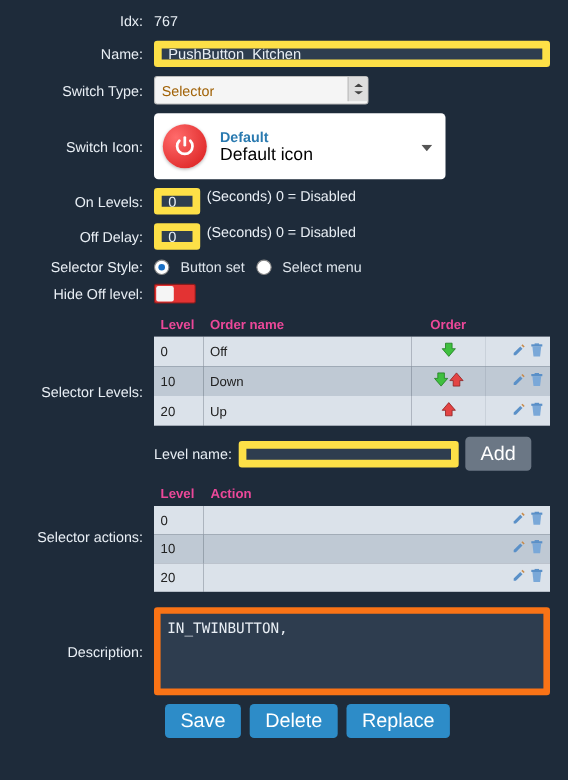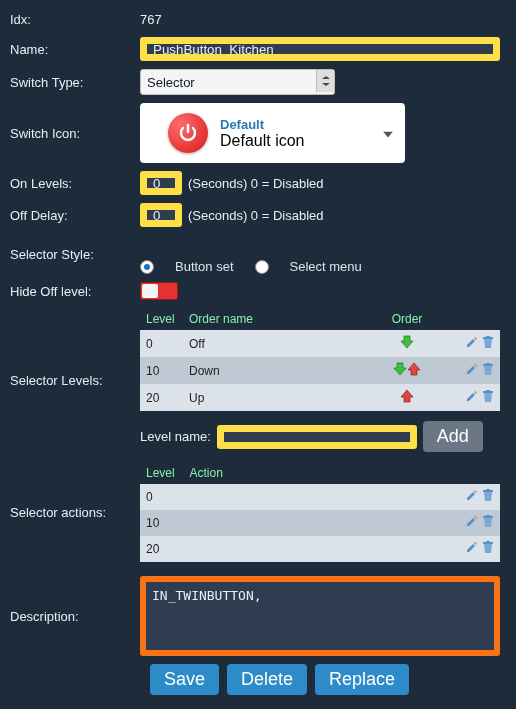--- a/index.html
+++ b/index.html
@@ -13,25 +13,25 @@
   overflow: hidden;
 }
 .form { padding: 10px 10px 0 10px; }
 .row {
   display: flex;
   align-items: center;
   margin-bottom: 8px;
 }
 .label {
   width: 130px;
-  text-align: left;
+  text-align: right;
   padding-right: 10px;
   color: #e8eef4;
 }
-.val { flex: 1; display: flex; align-items: center; gap: 6px; flex-wrap: wrap; }
+.val { flex: 1; display: flex; align-items: flex-start; gap: 6px; flex-wrap: wrap; }
 .static { color: #e8eef4; padding: 2px 0; }
 input[type=text].wide, .select-wrap, .icon-picker, textarea {
   width: 360px;
 }
 input[type=text] {
   background: #2e3d4f;
   border: 7px solid #fde047;
   color: #e8eef4;
   padding: 4px 6px;
   border-radius: 3px;
@@ -41,39 +41,39 @@
 .hint { color: #e8eef4; font-size: 13px; }
 .select-wrap {
   position: relative;
   background: #f5f5f5;
   border: 1px solid #bcbcbc;
   border-radius: 3px;
   height: 24px;
   display: flex;
   align-items: center;
   padding: 12px 6px;
-  color: #0f172a;
+  color: #a16207;
   width: 195px;
 }
 .select-wrap .sel-btn {
   position: absolute;
   right: 0; top: 0;
   width: 18px; height: 22px;
   background: #dedede;
   border-left: 1px solid #bcbcbc;
   display: flex; align-items: center; justify-content: center;
 }
 .icon-picker {
   background: #fff;
   border-radius: 4px;
   height: 60px;
   width: 265px;
   display: flex;
   align-items: center;
-  padding: 0 28px;
+  padding: 0 8px;
   gap: 12px;
   position: relative;
 }
 .power-icon {
   width: 40px; height: 40px;
   border-radius: 50%;
   background: radial-gradient(circle at 30% 30%, #ff6b6b, #d81a1a);
   display: flex; align-items: center; justify-content: center;
   box-shadow: 0 1px 3px rgba(0,0,0,0.3);
 }
@@ -88,40 +88,40 @@
   border-radius: 2px;
   position: relative;
   border: 1px solid #8a1c1c;
 }
 .toggle .knob {
   position: absolute; left: 1px; top: 1px;
   width: 16px; height: 14px;
   background: #f5f5f5;
   border-radius: 2px;
 }
-.radio-group { display: flex; gap: 21px; align-items: center; margin-top: 24px; }
+.radio-group { display: flex; gap: 10px; align-items: center; }
 .radio {
   width: 14px; height: 14px; border-radius: 50%;
   background: #fff; border: 1px solid #888;
   display: flex; align-items: center; justify-content: center;
 }
 .radio.checked::after {
   content: ''; width: 6px; height: 6px; border-radius: 50%;
   background: #1a6fc4;
 }
 table {
   border-collapse: collapse;
   width: 360px;
   background: transparent;
 }
 th {
   text-align: left;
-  font-weight: normal;
+  font-weight: bold;
   padding: 4px 6px;
-  color: #86efac;
+  color: #ec4899;
   font-size: 12px;
 }
 td {
   padding: 5px 6px;
   color: #222;
   font-size: 12px;
 }
 tr.light { background: #dbe2ea; }
 tr.dark { background: #bfc9d4; }
 .col-lvl { width: 40px; }

